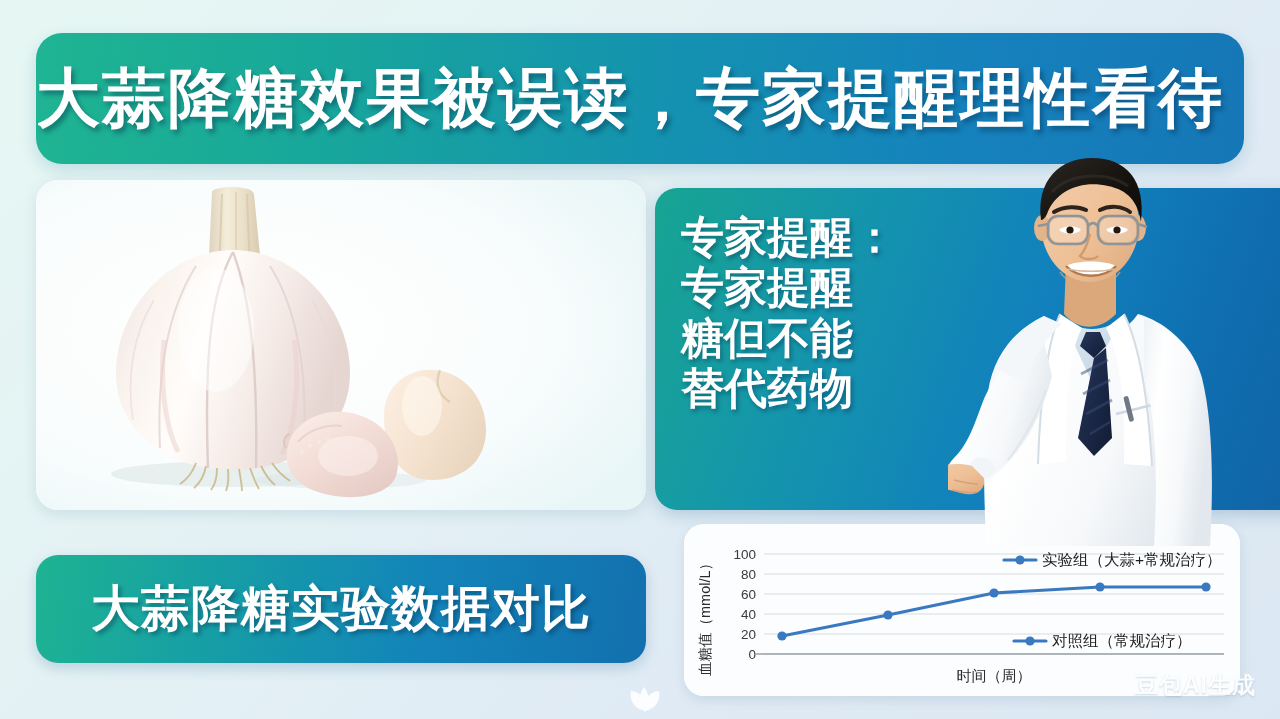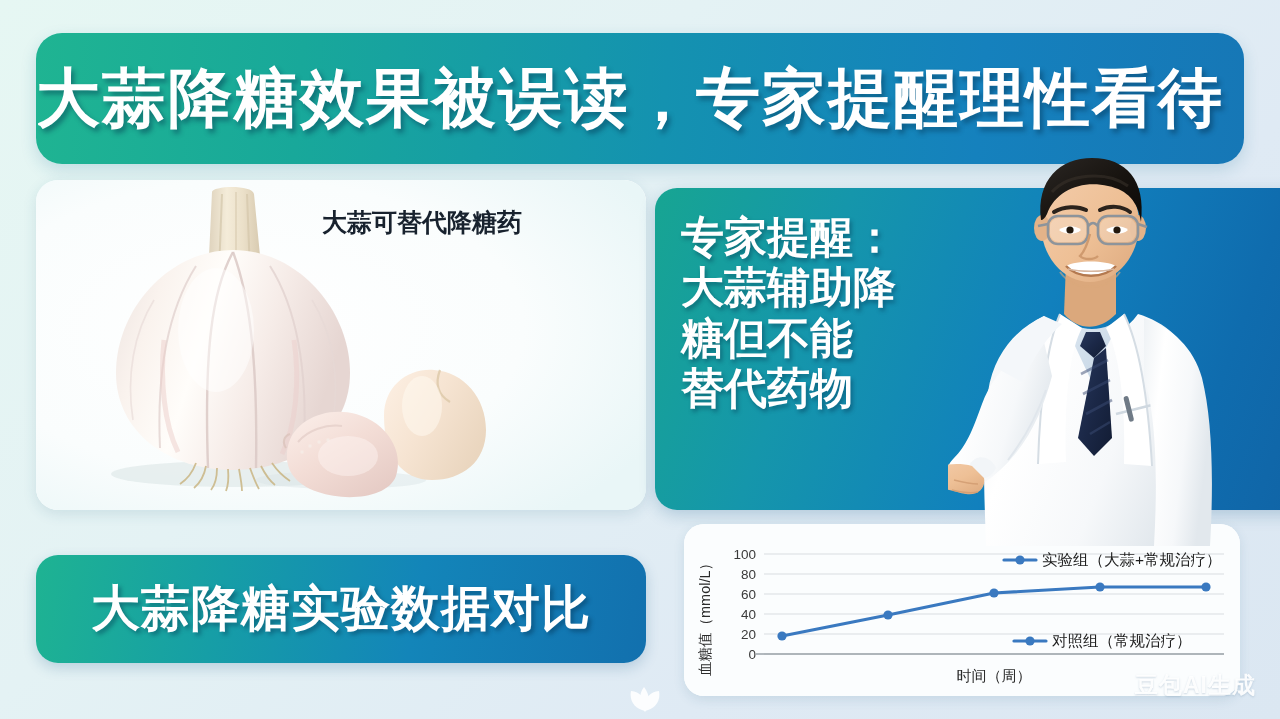--- a/index.html
+++ b/index.html
@@ -192,28 +192,27 @@
         <circle cx="266" cy="272" r="1.7"></circle>
           <circle cx="274" cy="266" r="1.7"></circle>
         <circle cx="283" cy="262" r="1.7"></circle>
           <circle cx="292" cy="260" r="1.7"></circle>
       </g>
       <ellipse cx="312" cy="276" rx="30" ry="20" fill="#fff7f3" opacity="0.45"></ellipse>
       <path d="M250 268 C246 262 248 256 254 254" stroke="#d8c0b8" stroke-width="2" fill="none" opacity="0.7"></path>
     </svg>
 
     <div class="rumor-text">
-      <div>大蒜可替代降糖药</div>
     </div>
   </div>
 
   <div class="expert-card">
     <div class="expert-text">
       <div>专家提醒：</div>
-      <div>大蒜辅助降</div>
+      <div>专家提醒</div>
       <div>糖但不能</div>
       <div>替代药物</div>
     </div>
   </div>
 
   <svg class="doctor" style="position:absolute;left:948px;top:146px;width:330px;height:400px;z-index:4;" viewBox="0 0 330 400">
     <defs>
       <linearGradient id="coatG" x1="0" y1="0" x2="1" y2="0.4">
         <stop offset="0%" stop-color="#eef2f5"></stop>
         <stop offset="30%" stop-color="#ffffff"></stop>

